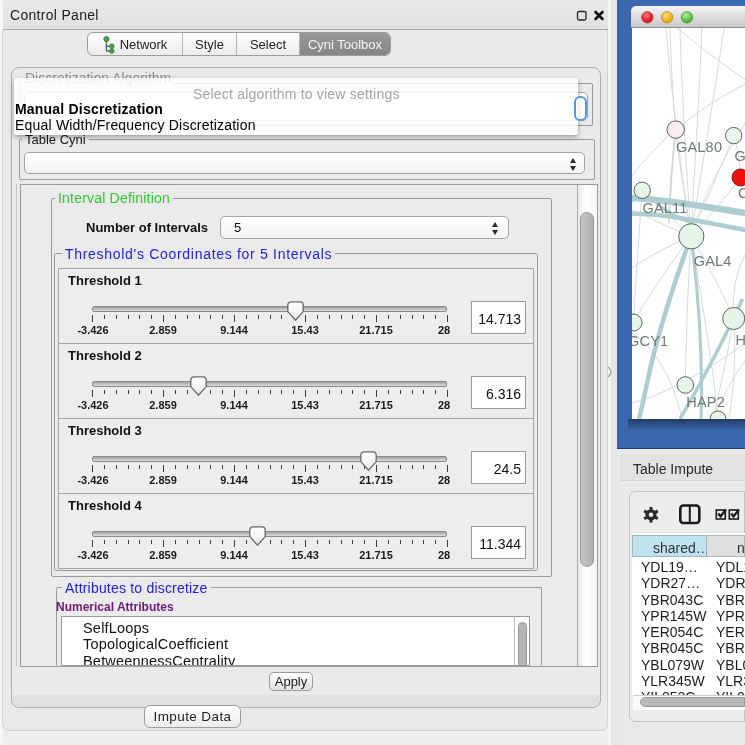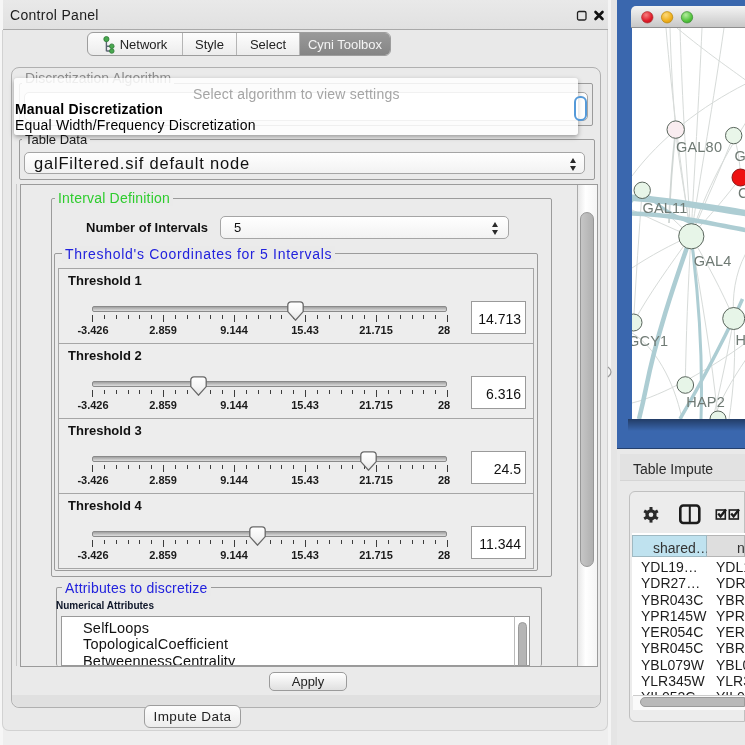--- a/index.html
+++ b/index.html
@@ -91,23 +91,22 @@
   <div class="sg sel" style="width:90px;">Cyni Toolbox</div>
 </div>
 
 <div id="underpopup">
   <div class="grp" style="left:19px;top:83px;width:574px;height:43px;"></div>
   <div class="grplbl" style="left:22px;top:70px;color:#8d8d8d;font-size:14px;">Discretization Algorithm</div>
   <div class="combo" style="left:24px;top:92px;width:564px;height:29px;background:#fdfdfd;"></div>
 </div>
 
 <div class="grp" style="left:19px;top:139px;width:576px;height:41px;"></div>
-<div class="grplbl" style="left:22px;top:132px;color:#1a1a1a;">Table Data</div>
+<div class="grplbl" style="left:22px;top:132px;color:#1a1a1a;">Table Cyni</div>
 <div class="combo" style="left:24px;top:152px;width:561px;height:22px;">
-  <div class="cv" style="font-size:16.5px;letter-spacing:0.8px;top:1px;">galFiltered.sif default node</div>
   <div class="arrows" style="right:6px;top:4.5px;height:13px;"></div>
 </div>
 
 <div class="abs" style="left:16px;top:184px;width:1px;height:482px;background:#c9c9c9;"></div>
 <div class="abs" style="left:20px;top:184px;width:578px;height:483px;border:1px solid #9b9b9b;background:#ebebeb;"></div>
 
 <div class="abs" style="left:577px;top:185px;width:20px;height:481px;background:linear-gradient(90deg,#e8e8e8,#ffffff 40%,#f4f4f4);border-left:1px solid #aaa;"></div>
 <div class="abs" style="left:580px;top:212px;width:14px;height:355px;background:linear-gradient(90deg,#c6c6c6,#b0b0b0);border:1px solid #979797;border-radius:7px;"></div>
 
 <div class="grp" style="left:51px;top:198px;width:501px;height:379px;"></div>
@@ -344,28 +343,28 @@
           </linearGradient>
         </defs>
       <path d="M4 0.8 h9 a3.2 3.2 0 0 1 3.2 3.2 v6.6 L8.5 19.2 L0.8 10.6 v-6.6 a3.2 3.2 0 0 1 3.2-3.2 z" fill="url(#tg3)" stroke="#686868" stroke-width="1.3"></path>
     </svg>
     <div class="vbox">11.344</div>
   </div>
   </div>
 
 <div class="grp" style="left:56px;top:587px;width:486px;height:79px;border-bottom:none;"></div>
 <div class="grplbl" style="left:62px;top:580px;color:#2222dd;font-size:14px;letter-spacing:0.2px;">Attributes to discretize</div>
-<div class="abs" style="left:56px;top:600px;font-size:10px;font-weight:bold;color:#0f172a;">Numerical Attributes</div>
+<div class="abs" style="left:56px;top:600px;font-size:12px;font-weight:bold;color:#701a75;">Numerical Attributes</div>
 <div class="abs" id="attrlist">
   <div style="padding:3px 0 0 21px;line-height:16.3px;font-size:14.5px;letter-spacing:0.2px;">SelfLoops<br>TopologicalCoefficient<br>BetweennessCentrality</div>
 </div>
 <div class="abs" style="left:514px;top:616px;width:16px;height:50px;background:#fff;border:1px solid #999;border-left:1px solid #bbb;"></div>
 <div class="abs" style="left:518px;top:622px;width:9px;height:44px;background:#b5b5b5;border:1px solid #9a9a9a;border-radius:5px 5px 0 0;"></div>
 
-<div class="btn" style="left:269px;top:672px;width:78px;height:19px;line-height:17px;">Apply</div>
+<div class="btn" style="left:269px;top:672px;width:44px;height:19px;line-height:17px;">Apply</div>
 
 <div class="seg" style="left:144px;top:705px;height:23px;">
   <div class="sg" style="width:95px;font-size:13.5px;letter-spacing:0.4px;">Impute Data</div>
 </div>
 
 <div class="abs" style="left:608px;top:0;width:3px;height:745px;background:#f4f4f4;"></div>
 <div class="abs" style="left:611px;top:0;width:6px;height:745px;background:#e5e5e5;"></div>
 <svg class="abs" style="left:605px;top:365px;" width="12" height="14" viewBox="0 0 12 14">
    <path d="M3 2 C 7 5 7 9 3 12" fill="none" stroke="#9a9a9a" stroke-width="1.2"></path>
  </svg>

